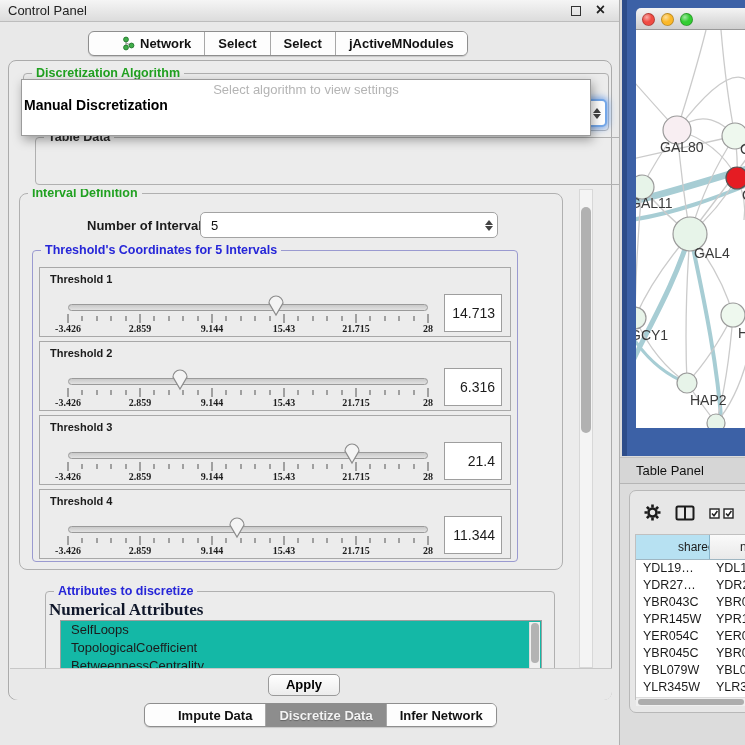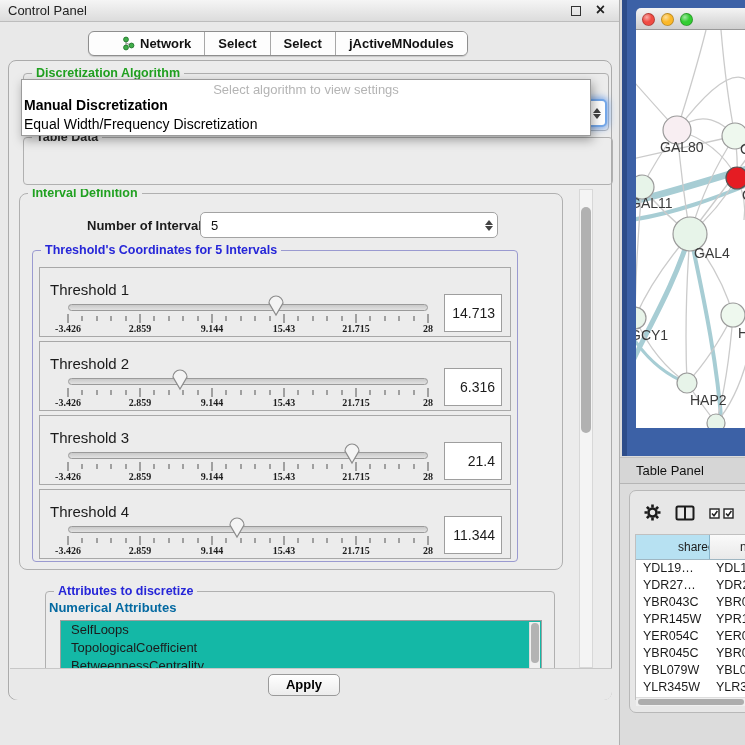--- a/index.html
+++ b/index.html
@@ -54,35 +54,35 @@
   .popup-item.bold { font-weight:bold; }
 
   
   .viewport { position:absolute; left:12px; top:188px; width:566px; height:479px; overflow:hidden; }
 
   
   .noi-label { position:absolute; left:67px; top:24px; font-weight:bold; font-size:13px; }
   
   .th-card { position:relative; width:472px; height:70px; border:1px solid #a8a8a8;
     background:#ececec; margin:0 0 4px 6px; }
-  .th-label { position:absolute; left:10px; top:13px; font-weight:normal; font-size:15px; }
+  .th-label { position:absolute; left:10px; top:5px; font-weight:bold; font-size:11px; }
   .slider-zone { position:absolute; left:28px; top:26px; width:360px; height:28px; }
   .slider-track { position:absolute; left:0; top:10px; width:100%; height:7px;
     background:linear-gradient(#c9c9c9,#e2e2e2); border:1px solid #9a9a9a; border-radius:4px; }
   .slider-thumb { position:absolute; top:0; width:18px; height:26px; transform:translateX(-50%); }
   .ticks { position:absolute; left:28px; top:46px; width:360px; height:9px; }
   .tick { position:absolute; top:2px; width:1px; height:5px; background:#555; transform:translateX(-.5px); }
   .tick.major { top:0; height:9px; }
   .tick-labels { position:absolute; left:28px; top:55px; width:360px; height:12px;font-family:Liberation Serif, serif; }
   .tick-label { position:absolute; transform:translateX(-50%); font-size:10px; font-weight:bold; color:#1d1d1d; white-space:nowrap; }
   .value-box { position:absolute; right:8px; top:26px; width:58px; height:38px; background:#fff;
     border:1px solid #9e9e9e; font-size:14px; text-align:right; line-height:36px; padding-right:6px; }
 
   
-  .attr-subtitle { position:absolute; left:3px; top:8px; font-weight:bold; font-size:13px; color:#0369a1; }
+  .attr-subtitle { position:absolute; left:3px; top:8px; font-weight:bold; font-size:17px; color:#0f172a;font-family:Liberation Serif, serif; }
   .attr-list { position:absolute; left:14px; top:28px; width:482px; height:56px; background:#14b8a6;
     border:1px solid #9e9e9e; overflow:hidden; }
   .attr-item { height:18px; line-height:18px; padding-left:10px; font-size:13px; white-space:nowrap; }
   .list-scrollbar { position:absolute; right:1px; top:1px; width:11px; height:54px; background:#f0f0f0; border-left:1px solid #ddd; }
   .list-scrollbar .thumb { position:absolute; left:1px; top:1px; width:8px; height:40px; background:#b3b3b3; border-radius:4px; }
 
   
   .v-scrollbar { position:absolute; left:578px; top:188px; width:14px; height:479px;
     background:#f4f4f4; border:1px solid #d8d8d8; }
   .v-scrollbar .thumb { position:absolute; left:1px; top:17px; width:10px; height:226px; background:#b1b1b1; border-radius:5px; }
@@ -169,24 +169,23 @@
       <span class="combo-text"></span>
       <span class="stepper">
           <span class="up"></span>
           <span class="down"></span>
         </span>
     </div>
 
     <div class="algo-popup" style="top:18px;">
       <div class="popup-placeholder">Select algorithm to view settings</div>
       <div class="popup-item bold">Manual Discretization</div>
-      <div class="popup-item">Equal Width/Frequency Discretization</div>
-    </div>
-
-    <div class="group" style="left:14px; top:76px; width:590px; height:48px;">
+    </div>
+
+    <div class="group" style="left:26px; top:76px; width:590px; height:48px;">
       <span class="gtitle dark">Table Data</span>
     </div>
 
     <div class="viewport" style="left:4px; top:128px;">
 
       <div class="group" style="left:6px; top:4px; width:544px; height:377px;border-radius:8px;">
         <span class="gtitle green">Interval Definition</span>
         <span class="noi-label">Number of Intervals</span>
         <div class="combo" style="left:180px; top:18px; width:298px; height:26px;">
           <span class="combo-text">5</span>
@@ -412,20 +411,34 @@
 
     <div class="v-scrollbar" style="left:570px; top:128px;">
         <div class="thumb"></div>
       </div>
 
     <div class="apply-strip">
       <button class="apply-btn">Apply</button>
     </div>
   </div>
 
+  <div class="seg-bar" id="bottom-tabs">
+      <div class="seg-tab">
+
+    <span class="tab-label">Impute Data</span>
+  </div>
+      <div class="seg-tab sel">
+
+    <span class="tab-label">Discretize Data</span>
+  </div>
+      <div class="seg-tab">
+
+    <span class="tab-label">Infer Network</span>
+  </div>
+    </div>
 </div>
 
 <div class="right-region">
   <div class="net-frame">
     <div class="net-frame-edge"></div>
     <div class="net-window">
       <div class="net-titlebar">
         <span class="light" id="light-red" style="left: 6px; background: radial-gradient(circle at 35% 30%, rgba(255, 255, 255, 0.533), transparent 45%), rgb(240, 75, 67);"></span>
         <span class="light" id="light-yellow" style="left: 25px; background: radial-gradient(circle at 35% 30%, rgba(255, 255, 255, 0.533), transparent 45%), rgb(251, 184, 41);"></span>
         <span class="light" id="light-green" style="left: 44px; background: radial-gradient(circle at 35% 30%, rgba(255, 255, 255, 0.533), transparent 45%), rgb(50, 205, 50);"></span>

